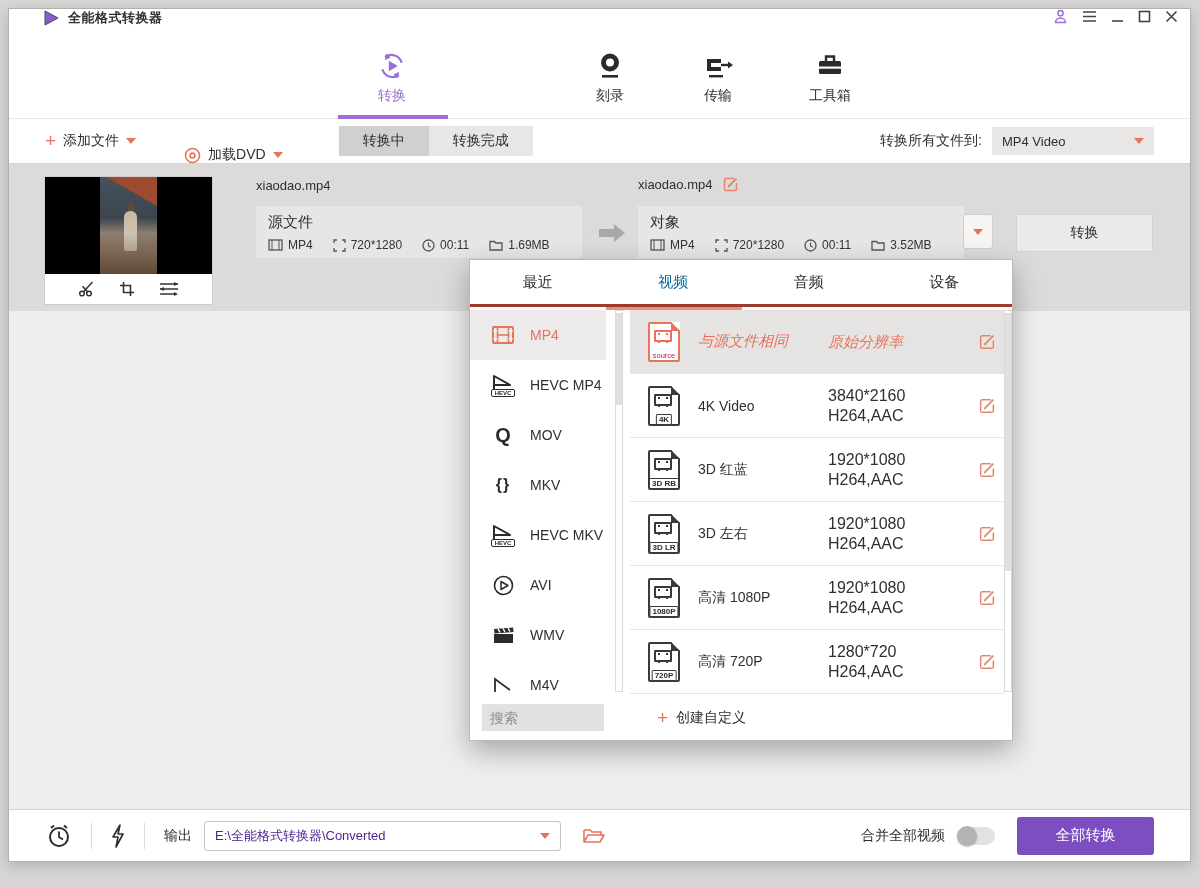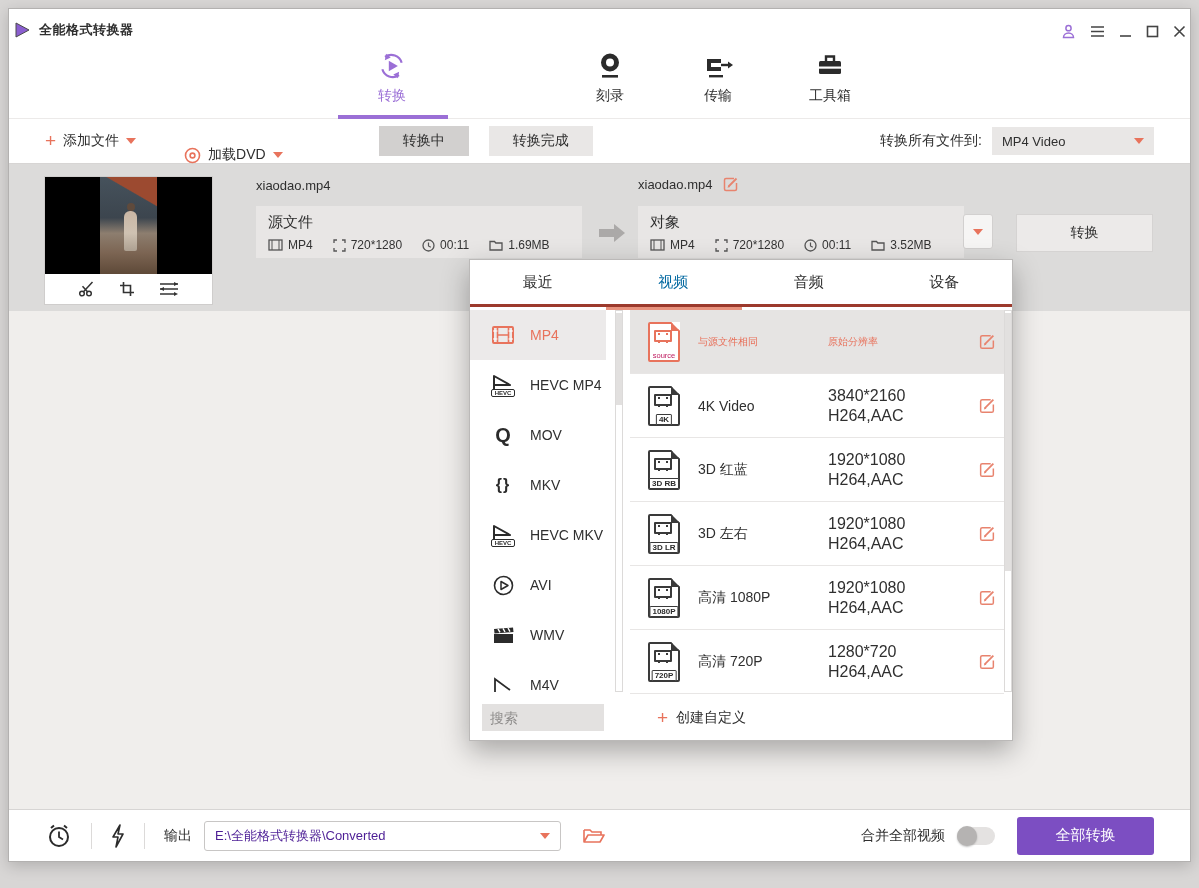--- a/index.html
+++ b/index.html
@@ -3,40 +3,40 @@
 <meta charset="utf-8">
 <style>
   * { margin:0; padding:0; box-sizing:border-box; }
   html,body { width:1199px; height:888px; }
   body { background:#d8d6d5; font-family:"Liberation Sans","DejaVu Sans",sans-serif; color:#2f2f2f; position:relative; overflow:hidden; }
   svg { display:block; }
 
   .window { position:absolute; left:8px; top:8px; width:1183px; height:854px; background:#fff; border:1px solid #b3b1b0; box-shadow:0 4px 14px rgba(0,0,0,.18); display:flex; flex-direction:column; }
 
   
-  .titlebar { height:30px; display:flex; align-items:flex-end; padding:0 4px; flex:0 0 auto; }
+  .titlebar { height:30px; display:flex; align-items:flex-start; padding:0 12px; flex:0 0 auto;margin-left:21px; }
   .app-title { font-size:13px; font-weight:bold; margin-left:8px; letter-spacing:.5px; }
   .tb-controls { margin-left:auto; display:flex; align-items:center; gap:14px; }
   .tb-controls .ctl { cursor:pointer; }
 
   
   .nav { height:80px; position:relative; flex:0 0 auto; border-bottom:1px solid #eceae9; }
   .nav-item { position:absolute; top:12px; width:84px; text-align:center; cursor:pointer; }
   .nav-item .nicon { height:30px; display:flex; align-items:center; justify-content:center; }
   .nav-item .nlabel { font-size:14px; margin-top:6px; color:#2f2f2f; }
   .nav-item.active .nlabel { color:#9b6fd6; }
   .nav-underline { position:absolute; bottom:-1px; left:329px; width:110px; height:4px; background:#9b6fd6; }
 
   
   .toolbar { height:45px; display:flex; align-items:center; padding:0 36px; border-bottom:1px solid #d7d5d4; flex:0 0 auto; background:#fff; }
   .tb-btn { display:flex; align-items:center; gap:7px; cursor:pointer; font-size:14px; }
   .plus { color:#e8735c; font-size:19px; font-weight:400; line-height:16px; }
   .caret { width:0; height:0; border-left:5px solid transparent; border-right:5px solid transparent; border-top:6px solid #e8735c; display:inline-block; }
   .tb-btn + .tb-btn { margin-left:48px;margin-top:28px; }
-  .tb-tabs { display:flex; margin-left:96px;gap:20px; }
+  .tb-tabs { display:flex; margin-left:56px; }
   .tb-tab { height:30px; padding:0 24px; display:flex; align-items:center; font-size:14px; background:#e9e7e6; cursor:pointer; }
   .tb-tab.active { background:#d2d0cf; }
   .tb-right { margin-left:auto; display:flex; align-items:center; gap:10px; font-size:14px; }
   .dropdown { width:162px; height:28px; background:#e9e7e6; display:flex; align-items:center; padding:0 10px; font-size:13px; cursor:pointer; }
   .dropdown .caret { margin-left:auto; }
 
   
   .filerow { height:147px; background:#dcdbda; position:relative; flex:0 0 auto; }
   .thumbcard { position:absolute; left:36px; top:13px; width:167px; height:127px; background:#fff; box-shadow:0 0 0 1px #cfcdcc; }
   .thumb { height:97px; background:#000; position:relative; overflow:hidden; }
@@ -83,21 +83,21 @@
   .brace-glyph { font-size:16px; font-weight:600; letter-spacing:1px; }
   .vscroll { position:absolute; background:#fff; border:1px solid #dcdad9; }
   .vscroll .thumbbar { position:absolute; left:0; width:100%; background:#e2e0df; }
   .p-left-scroll { left:145px; top:50px; width:8px; height:382px; }
   .p-right-scroll { left:534px; top:50px; width:8px; height:382px; }
   .p-right { position:absolute; left:160px; top:50px; width:374px; height:384px; overflow:hidden; }
   .preset { height:64px; display:flex; align-items:center; padding:0 8px 0 18px; border-bottom:1px solid #e8e6e5; position:relative; cursor:pointer; }
   .preset.active { background:#e6e4e3; }
   .preset .pname { width:130px; font-size:14px; margin-left:18px; }
   .preset .pres { width:130px; font-size:16px; line-height:20px; }
-  .preset.active .pname, .preset.active .pres { color:#e8705a; font-size:10px; }
+  .preset.active .pname, .preset.active .pres { color:#e8705a; font-size:15px;font-style:italic; }
   .preset .pedit { margin-left:auto; cursor:pointer; }
   .fbadge { width:32px; height:40px; border:2px solid #3a3a3a; border-radius:2px; position:relative; background:#fff; flex:0 0 auto; }
   .fbadge .fold { position:absolute; right:-2px; top:-2px; width:0; height:0; border-top:9px solid #fff; border-left:9px solid transparent; }
   .fbadge .fold:after { content:""; position:absolute; left:-9px; top:-9px; width:0; height:0; border-bottom:9px solid #3a3a3a; border-right:9px solid transparent; }
   .fbadge .film { position:absolute; left:4px; top:6px; width:18px; height:12px; border:2px solid #3a3a3a; border-radius:1px; }
   .fbadge .film:before { content:""; position:absolute; left:2px; top:1px; width:2px; height:6px; border-top:2px solid #3a3a3a; border-bottom:2px solid #3a3a3a; }
   .fbadge .film:after { content:""; position:absolute; right:2px; top:1px; width:2px; height:6px; border-top:2px solid #3a3a3a; border-bottom:2px solid #3a3a3a; }
   .fbadge .blabel { position:absolute; left:50%; transform:translateX(-50%); bottom:-1px; background:#fff; border:1px solid #3a3a3a; border-radius:1px; font-size:8px; font-weight:bold; line-height:9px; padding:0 2px; white-space:nowrap; color:#2b2b2b; }
   .fbadge.orange, .fbadge.orange .film, .fbadge.orange .blabel { border-color:#e8735c; color:#be185d; }
   .fbadge.orange .fold:after { border-bottom-color:#e8735c; }

